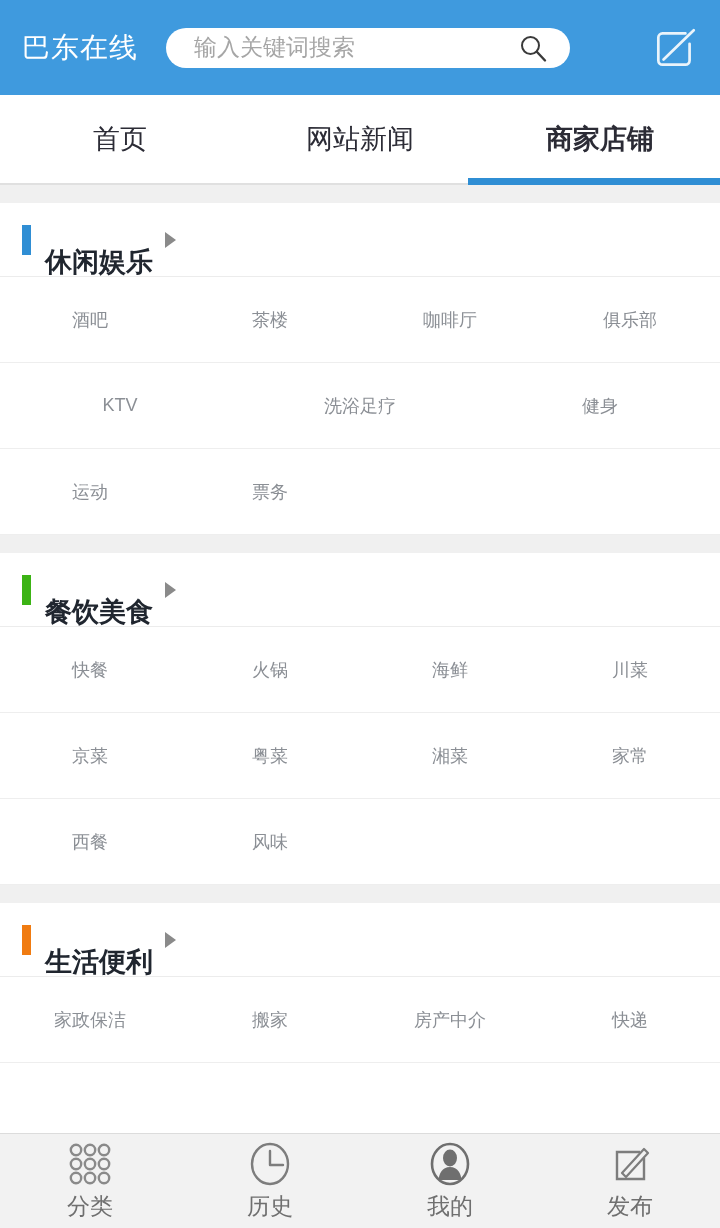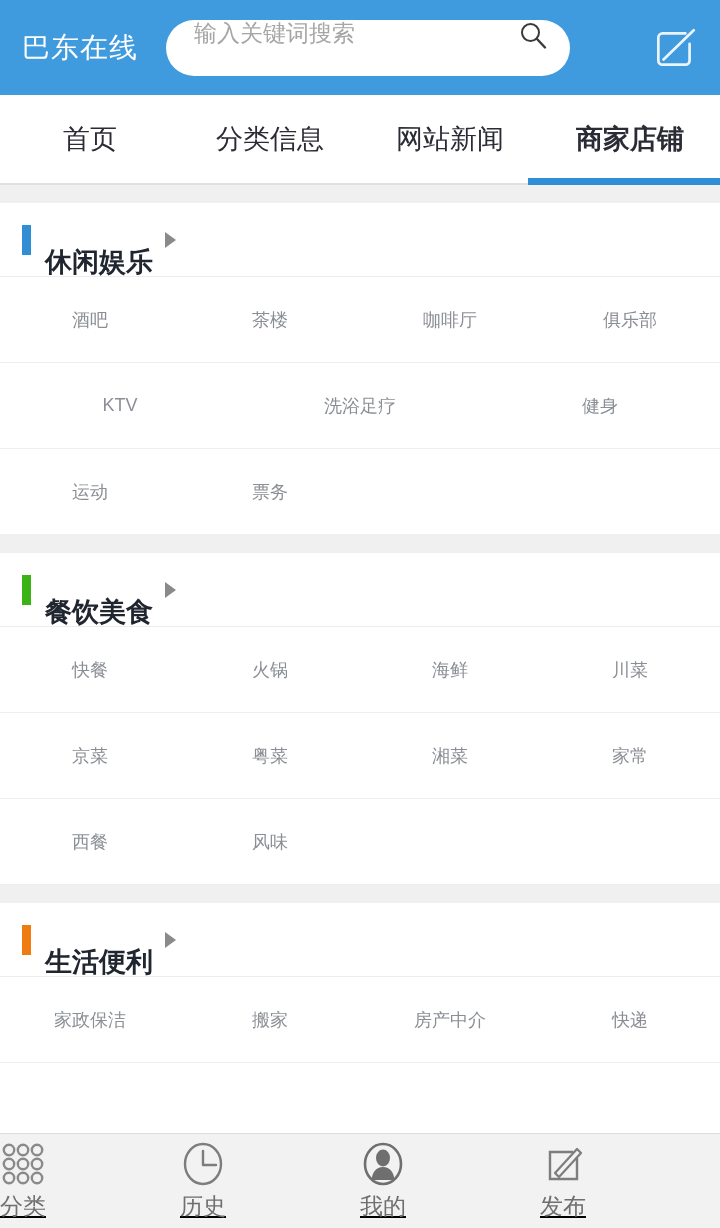--- a/index.html
+++ b/index.html
@@ -23,25 +23,25 @@
     color:#ffffff;
     font-size:28px;
     letter-spacing:1px;
     white-space:nowrap;
     flex:0 0 auto;
   }
   .search-wrap{
     flex:0 0 auto;
     margin-left:28px;
     width:404px;
-    height:56px;
+    height:40px;
     background:#ffffff;
     border-radius:28px;
     display:flex;
-    align-items:flex-start;
+    align-items:center;
     padding:0 22px 0 28px;
   }
   .search-input{
     flex:1;
     border:none;
     outline:none;
     background:transparent;
     font-family:inherit;
     font-size:23px;
     color:#555;
@@ -133,24 +133,23 @@
     left:0; bottom:0;
     width:720px; height:95px;
     background:#f2f2f2;
     border-top:1px solid #dcdcdc;
     display:flex;
   }
   .nav-item{
     flex:1;
     display:flex;
     flex-direction:column;
-    align-items:flex-start;
+    align-items:center;
     justify-content:center;
     gap:4px;
-    text-decoration:underline;
   }
   .nav-icon{ width:46px; height:46px; display:block; }
   .nav-label{ font-size:23px; color:#6f6f6f; }
 </style>
 </head>
 <body>
 
 <div class="header">
   <div class="brand">巴东在线</div>
 
@@ -167,21 +166,20 @@
   <div class="compose-btn">
     <svg viewBox="0 0 48 48" width="50" height="50">
       <path d="M34 10 H12 a4 4 0 0 0 -4 4 v22 a4 4 0 0 0 4 4 h22 a4 4 0 0 0 4 -4 V20" fill="none" stroke="#eaf4fb" stroke-width="2.6" stroke-linecap="round"></path>
       <line x1="13" y1="35" x2="42" y2="7" stroke="#eaf4fb" stroke-width="2.6" stroke-linecap="round"></line>
     </svg>
   </div>
 </div>
 
 <div class="tabs">
   <div class="tab">首页</div>
-  <div class="tab">分类信息</div>
   <div class="tab">网站新闻</div>
   <div class="tab active">商家店铺</div>
 </div>
 
 <div class="spacer"></div>
 <div class="sec-head">
   <span class="sec-bar" style="background:#2f8ed4"></span>
   <span class="sec-title">休闲娱乐</span>
   <span class="sec-arrow"></span>
 </div>

